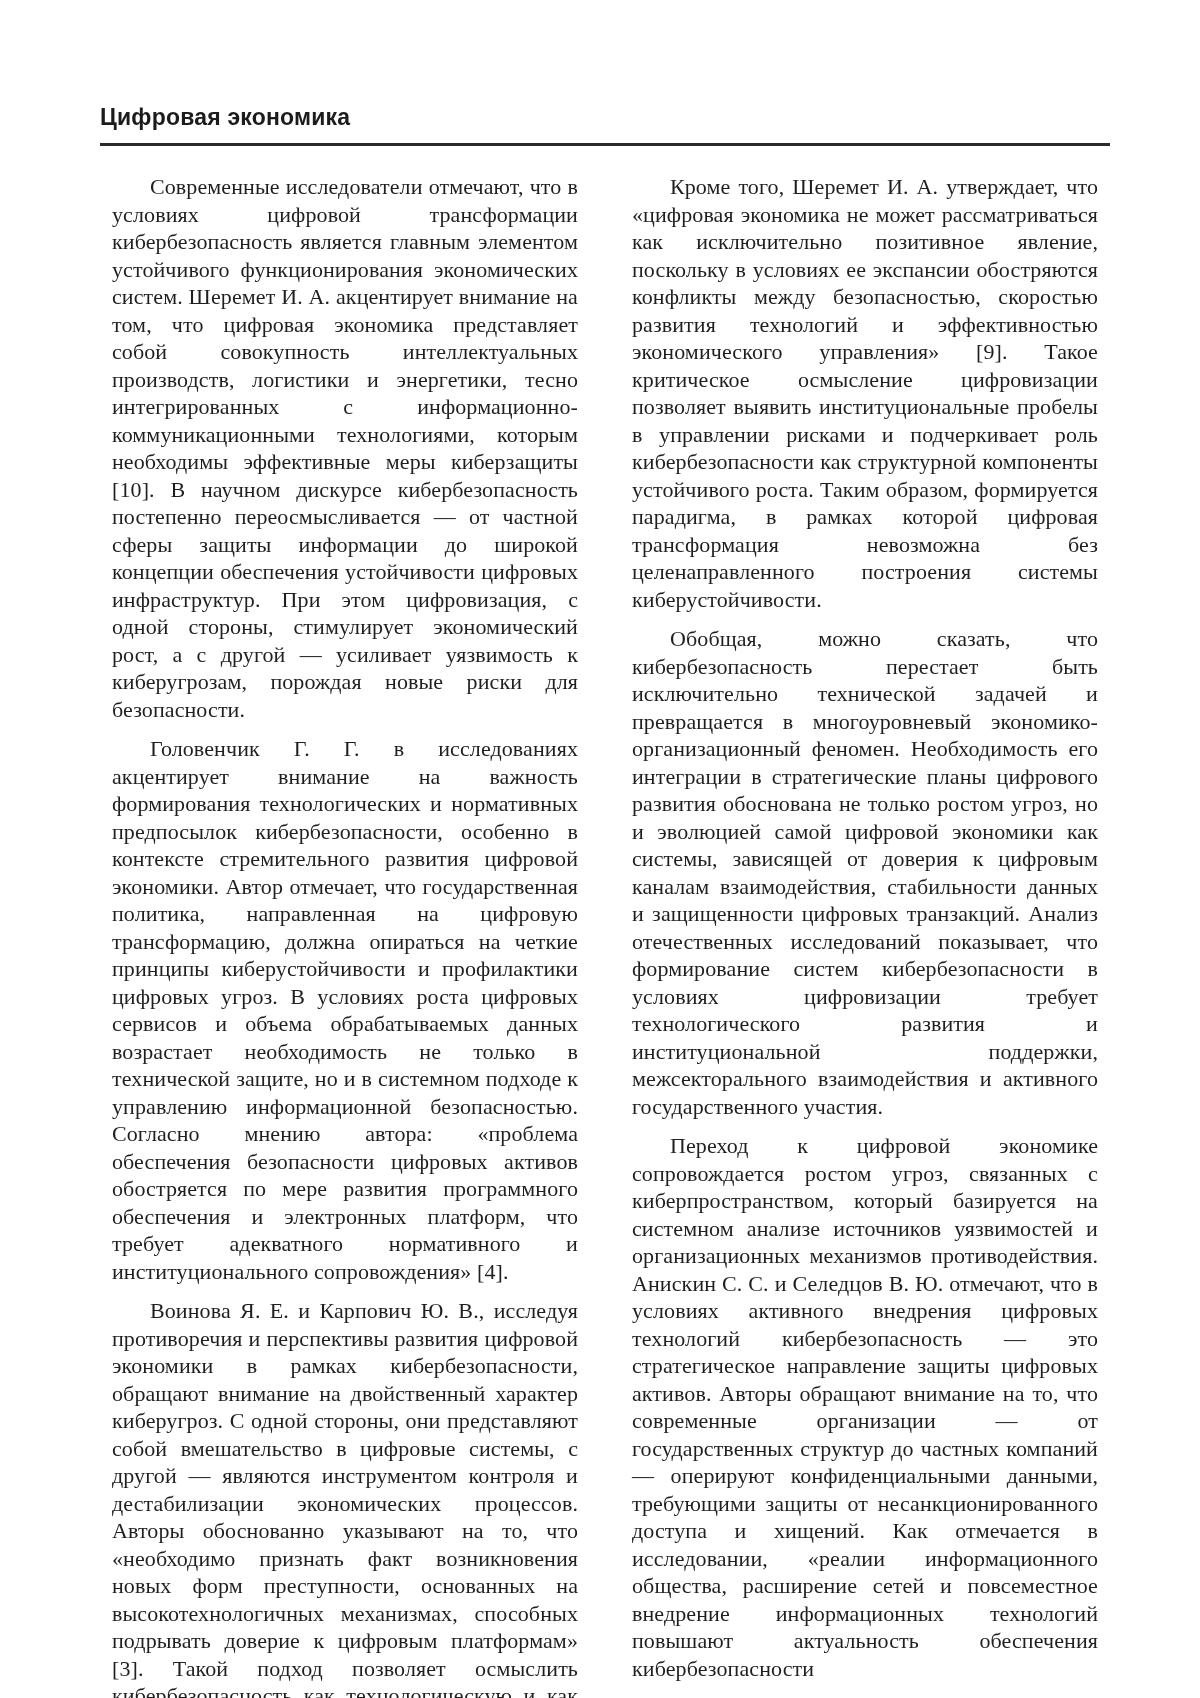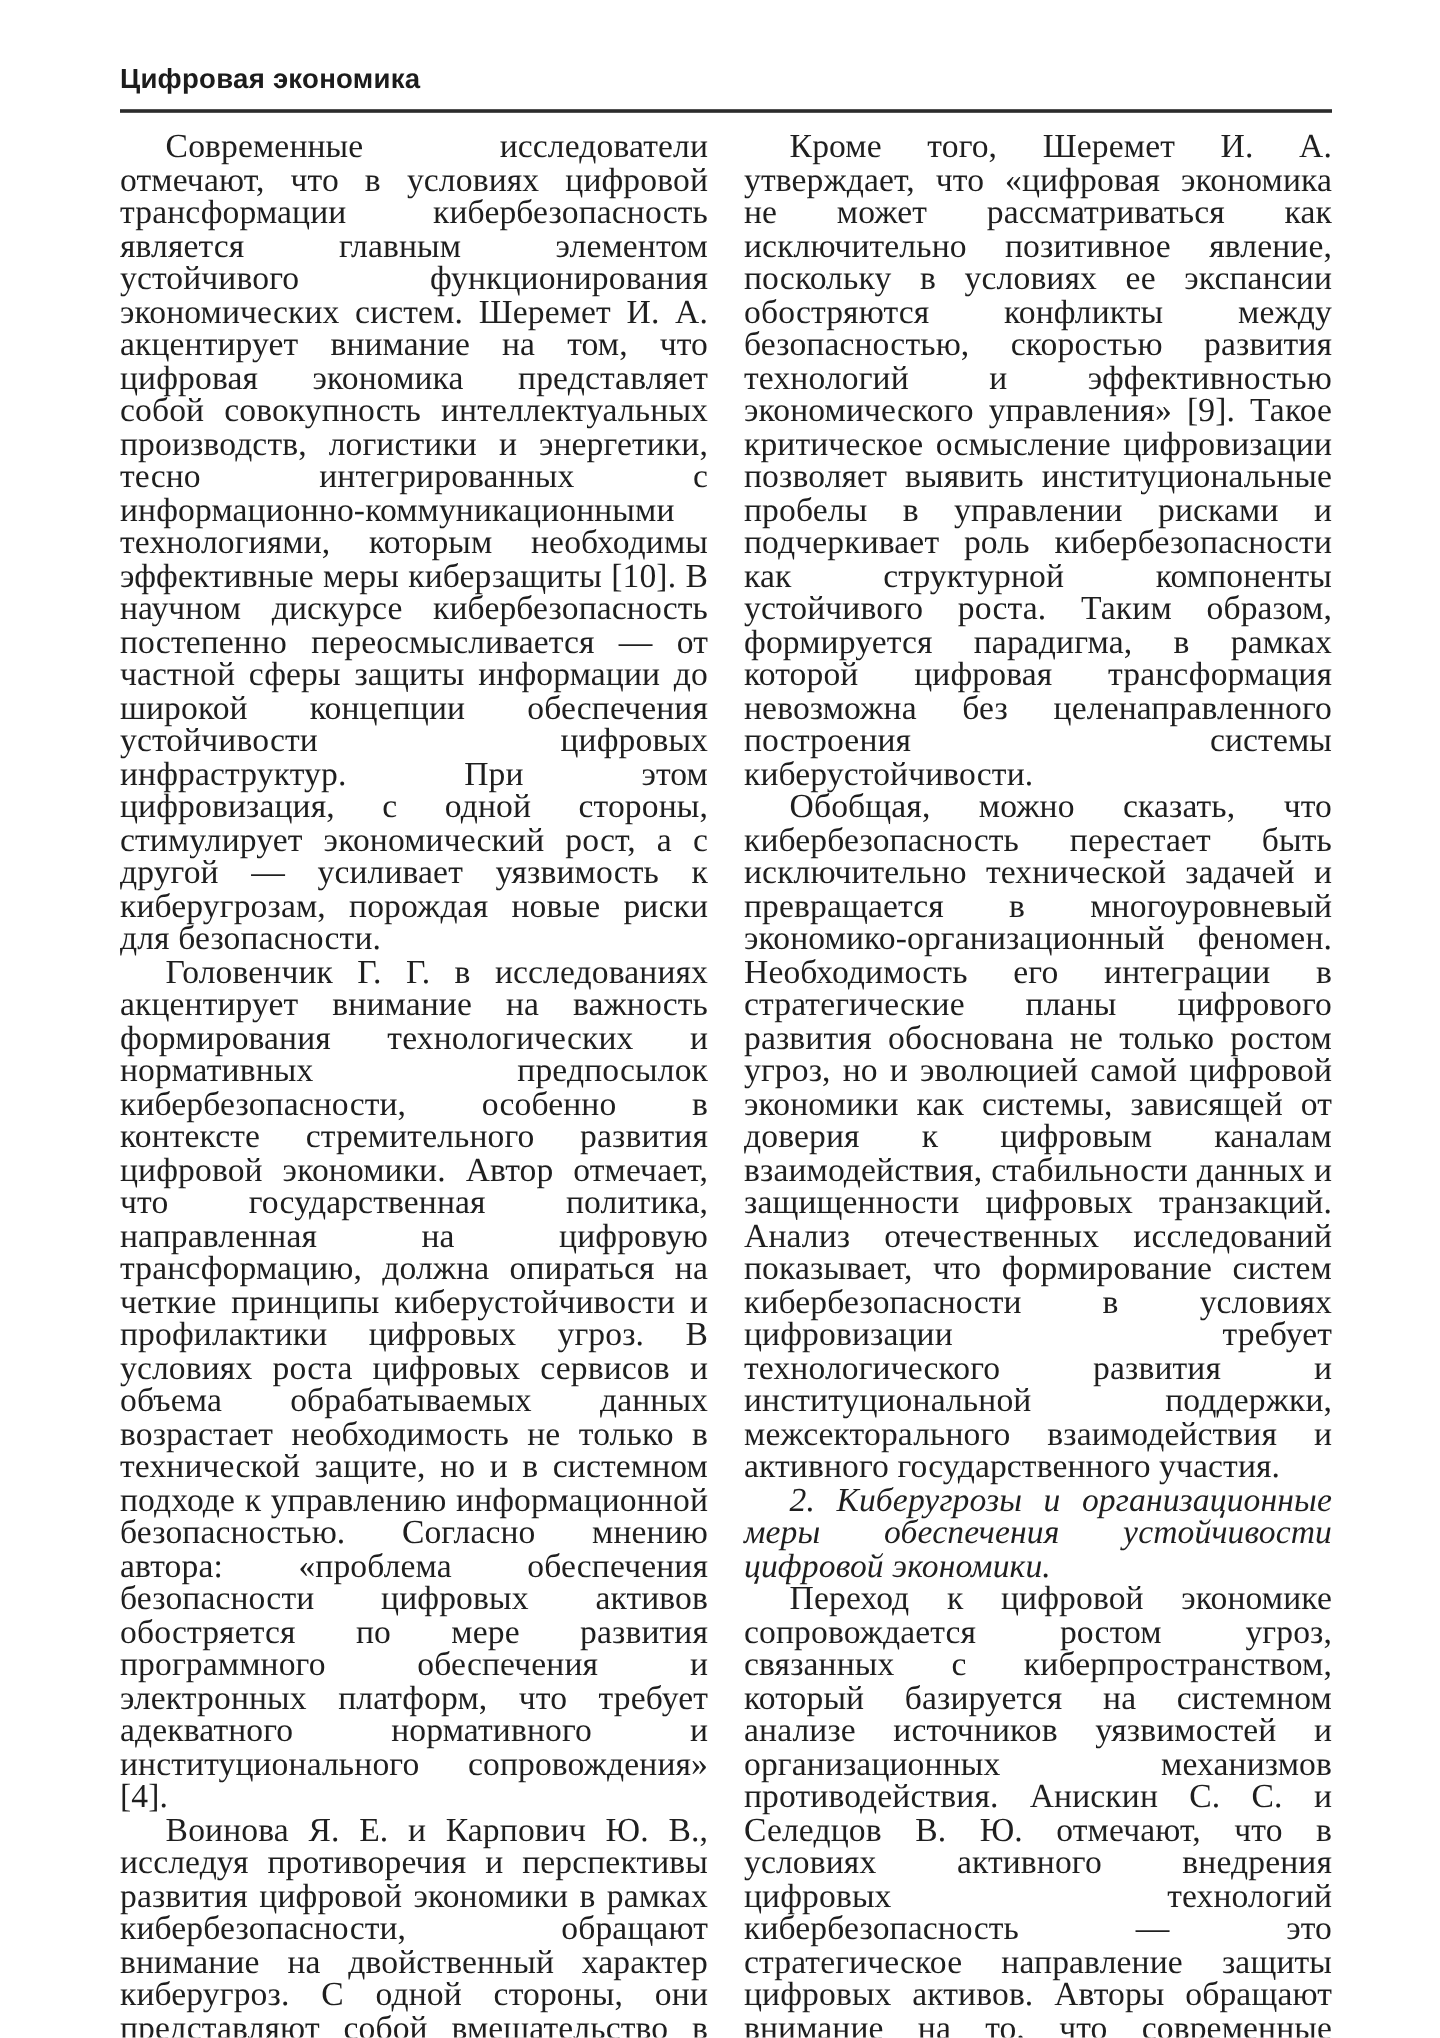--- a/index.html
+++ b/index.html
@@ -10,21 +10,21 @@
   body {
     width: 1200px;
     height: 1698px;
     position: relative;
     overflow: hidden;
   }
   .page {
     box-sizing: border-box;
     width: 1200px;
     height: 1698px;
-    padding: 50px 90px 0 100px;
+    padding: 102px 90px 0 100px;
     background: #ffffff;
   }
   
   .section-title {
     margin: 0;
     font-family: "Liberation Sans", sans-serif;
     font-weight: bold;
     font-size: 23px;
     line-height: 30px;
     color: #1c1c1c;
@@ -43,23 +43,23 @@
     display: flex;
     gap: 30px;
     margin-top: 15px;
     min-height: 1408px;
   }
   .col {
     flex: 1 1 0;
     min-width: 0;
   }
   .para {
-    margin: 0;
+    margin: 12px;
     font-family: "Liberation Serif", serif;
-    font-size: 28px;
+    font-size: 22px;
     line-height: 27.5px;
     color: #1f1f1f;
     text-align: justify;
     letter-spacing: 0.1px;
   }
   .para.indent { text-indent: 38px; }
   .para.italic { font-style: italic; }
   .para.justify-last { text-align-last: justify; }
 
   
@@ -90,21 +90,20 @@
 
     <div class="col">
       <p class="para indent">Современные исследователи отмечают, что в условиях цифровой трансформации кибербезопасность является главным элементом устойчивого функционирования экономических систем. Шеремет И. А. акцентирует внимание на том, что цифровая экономика представляет собой совокупность интеллектуальных производств, логистики и энергетики, тесно интегрированных с информационно-коммуникационными технологиями, которым необходимы эффективные меры киберзащиты [10]. В научном дискурсе кибербезопасность постепенно переосмысливается — от частной сферы защиты информации до широкой концепции обеспечения устойчивости цифровых инфраструктур. При этом цифровизация, с одной стороны, стимулирует экономический рост, а с другой — усиливает уязвимость к киберугрозам, порождая новые риски для безопасности.</p>
       <p class="para indent">Головенчик Г. Г. в исследованиях акцентирует внимание на важность формирования технологических и нормативных предпосылок кибербезопасности, особенно в контексте стремительного развития цифровой экономики. Автор отмечает, что государственная политика, направленная на цифровую трансформацию, должна опираться на четкие принципы киберустойчивости и профилактики цифровых угроз. В условиях роста цифровых сервисов и объема обрабатываемых данных возрастает необходимость не только в технической защите, но и в системном подходе к управлению информационной безопасностью. Согласно мнению автора: «проблема обеспечения безопасности цифровых активов обостряется по мере развития программного обеспечения и электронных платформ, что требует адекватного нормативного и институционального сопровождения» [4].</p>
       <p class="para indent justify-last">Воинова Я. Е. и Карпович Ю. В., исследуя противоречия и перспективы развития цифровой экономики в рамках кибербезопасности, обращают внимание на двойственный характер киберугроз. С одной стороны, они представляют собой вмешательство в цифровые системы, с другой — являются инструментом контроля и дестабилизации экономических процессов. Авторы обоснованно указывают на то, что «необходимо признать факт возникновения новых форм преступности, основанных на высокотехнологичных механизмах, способных подрывать доверие к цифровым платформам» [3]. Такой подход позволяет осмыслить кибербезопасность как технологическую и как социально-экономическую категорию, тесно свя-</p>
     </div>
 
     <div class="col">
       <p class="para indent">Кроме того, Шеремет И. А. утверждает, что «цифровая экономика не может рассматриваться как исключительно позитивное явление, поскольку в условиях ее экспансии обостряются конфликты между безопасностью, скоростью развития технологий и эффективностью экономического управления» [9]. Такое критическое осмысление цифровизации позволяет выявить институциональные пробелы в управлении рисками и подчеркивает роль кибербезопасности как структурной компоненты устойчивого роста. Таким образом, формируется парадигма, в рамках которой цифровая трансформация невозможна без целенаправленного построения системы киберустойчивости.</p>
       <p class="para indent">Обобщая, можно сказать, что кибербезопасность перестает быть исключительно технической задачей и превращается в многоуровневый экономико-организационный феномен. Необходимость его интеграции в стратегические планы цифрового развития обоснована не только ростом угроз, но и эволюцией самой цифровой экономики как системы, зависящей от доверия к цифровым каналам взаимодействия, стабильности данных и защищенности цифровых транзакций. Анализ отечественных исследований показывает, что формирование систем кибербезопасности в условиях цифровизации требует технологического развития и институциональной поддержки, межсекторального взаимодействия и активного государственного участия.</p>
-      <p class="para indent italic">2. Киберугрозы и организационные меры обеспечения устойчивости цифровой экономики.</p>
       <p class="para indent justify-last">Переход к цифровой экономике сопровождается ростом угроз, связанных с киберпространством, который базируется на системном анализе источников уязвимостей и организационных механизмов противодействия. Анискин С. С. и Селедцов В. Ю. отмечают, что в условиях активного внедрения цифровых технологий кибербезопасность — это стратегическое направление защиты цифровых активов. Авторы обращают внимание на то, что современные организации — от государственных структур до частных компаний — оперируют конфиденциальными данными, требующими защиты от несанкционированного доступа и хищений. Как отмечается в исследовании, «реалии информационного общества, расширение сетей и повсеместное внедрение информационных технологий повышают актуальность обеспечения кибербезопасности</p>
     </div>
 
   </main>
 
   <footer class="page-footer">
     <div class="rule footer-rule"></div>
     <div class="footer-row">
       <span class="page-number">224</span>
       <span class="journal-reference">Экономика и управление: проблемы, решения № 6, том 2, Июнь 2025</span>

